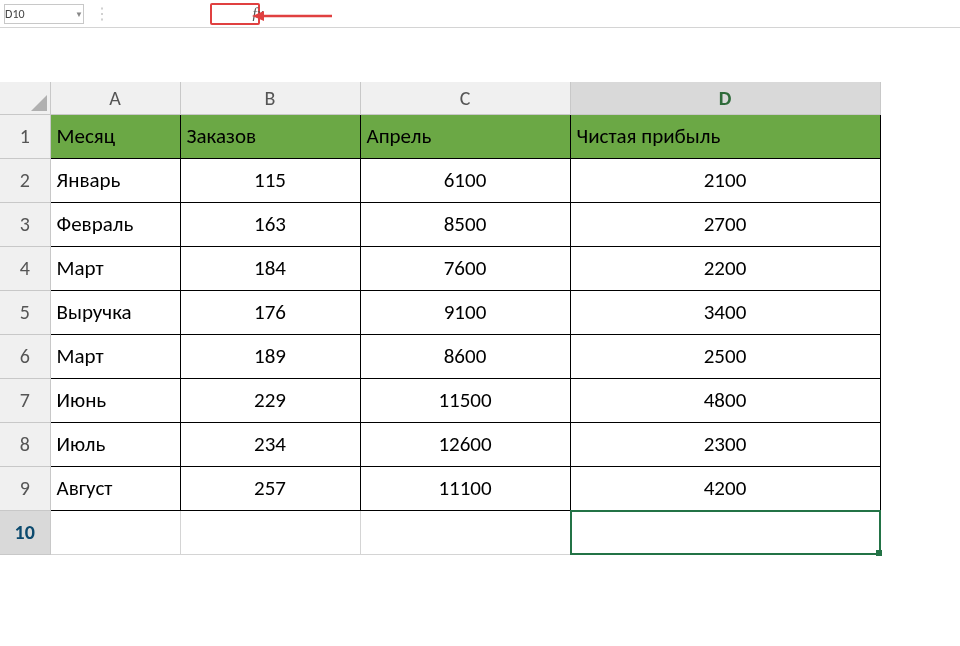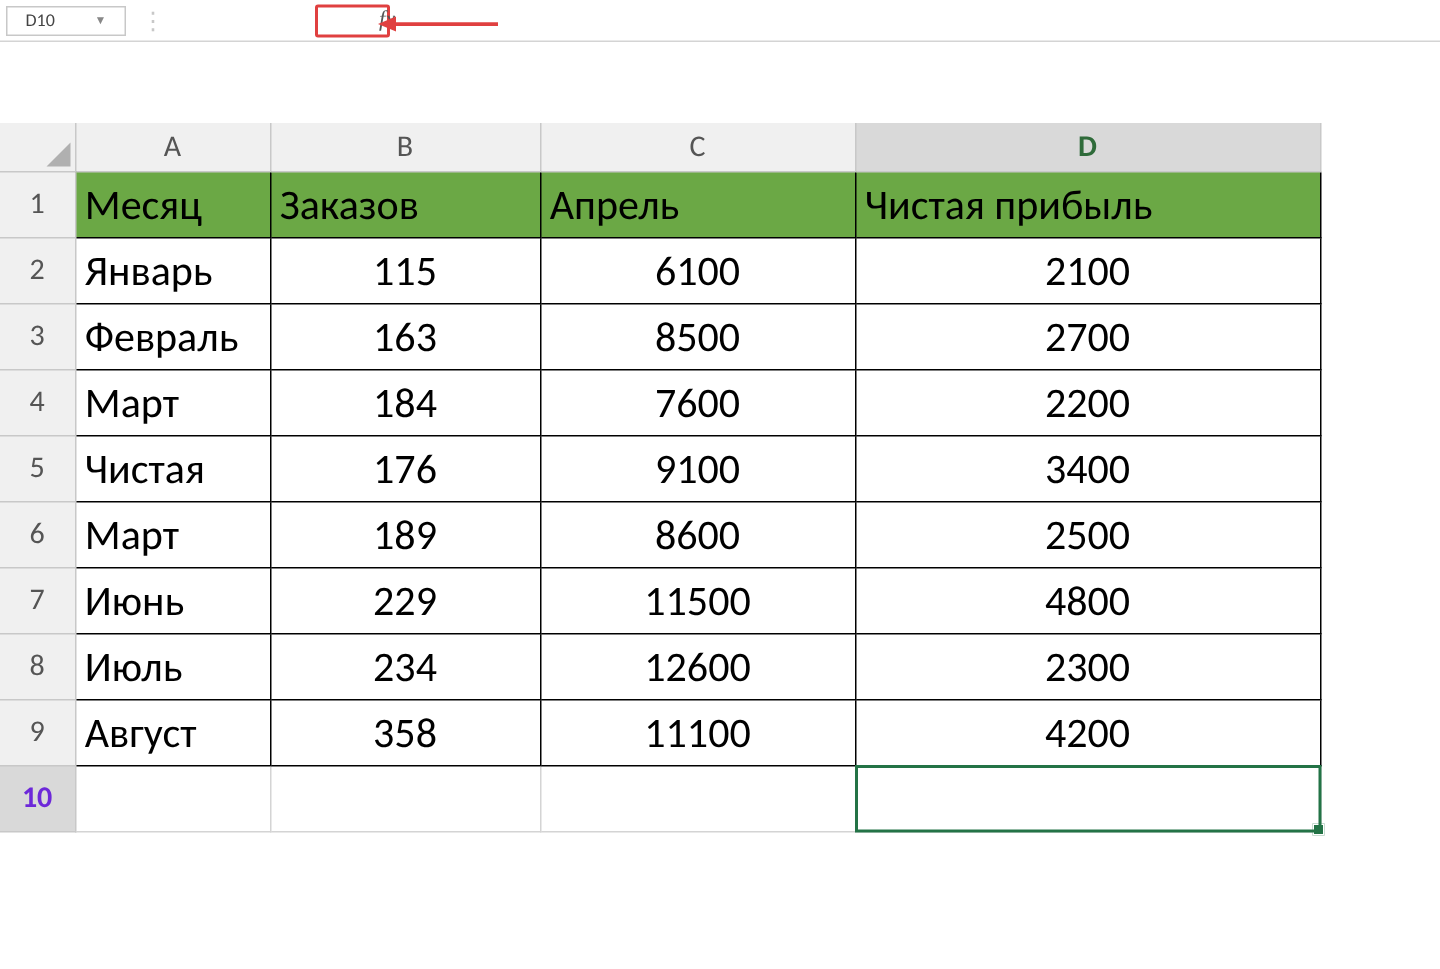--- a/index.html
+++ b/index.html
@@ -20,21 +20,21 @@
       padding-left: 4px;
       background: #fff;
     }
     .name-box {
       width: 80px;
       height: 20px;
       border: 1px solid #c8c8c8;
       background: #fff;
       display: flex;
       align-items: center;
-      padding: 0 12px;
+      padding: 0 0;
       font-size: 12px;
       color: #444;
       position: relative;
     }
     .name-box-drop {
       margin-left: auto;
       color: #888;
       font-size: 8px;
     }
     .fb-sep {
@@ -110,29 +110,29 @@
       width: 50px;
       background: #f0f0f0;
       border: 1px solid #c8c8c8;
       border-left: none;
       text-align: center;
       font-size: 20px;
       color: #555;
       font-weight: normal;
     }
     .row-head.selected {
-      color: #6d28d9;
+      color: #0c4a6e;
       font-weight: bold;
       background: #d9d9d9;
     }
     .row-h { height: 44px; }
     td.cell {
       border: 1px solid #d4d4d4;
       padding: 0 6px;
-      font-size: 28px;
+      font-size: 21px;
       color: #000;
       background: #fff;
       vertical-align: middle;
     }
     td.cell.tb {
       border: 1px solid #000;
       background: #6ba845;
       color: #000;
       text-align: left;
     }
@@ -237,21 +237,21 @@
   </tr>
   <tr class="row-h">
     <th class="row-head">4</th>
     <td class="cell db txt">Март</td>
     <td class="cell db num">184</td>
     <td class="cell db num">7600</td>
     <td class="cell db num">2200</td>
   </tr>
   <tr class="row-h">
     <th class="row-head">5</th>
-    <td class="cell db txt">Чистая</td>
+    <td class="cell db txt">Выручка</td>
     <td class="cell db num">176</td>
     <td class="cell db num">9100</td>
     <td class="cell db num">3400</td>
   </tr>
   <tr class="row-h">
     <th class="row-head">6</th>
     <td class="cell db txt">Март</td>
     <td class="cell db num">189</td>
     <td class="cell db num">8600</td>
     <td class="cell db num">2500</td>
@@ -266,21 +266,21 @@
   <tr class="row-h">
     <th class="row-head">8</th>
     <td class="cell db txt">Июль</td>
     <td class="cell db num">234</td>
     <td class="cell db num">12600</td>
     <td class="cell db num">2300</td>
   </tr>
   <tr class="row-h">
     <th class="row-head">9</th>
     <td class="cell db txt">Август</td>
-    <td class="cell db num">358</td>
+    <td class="cell db num">257</td>
     <td class="cell db num">11100</td>
     <td class="cell db num">4200</td>
   </tr>
   <tr class="row-h">
     <th class="row-head selected">10</th>
     <td class="cell"></td>
     <td class="cell"></td>
     <td class="cell"></td>
     <td class="cell active"></td>
   </tr>

